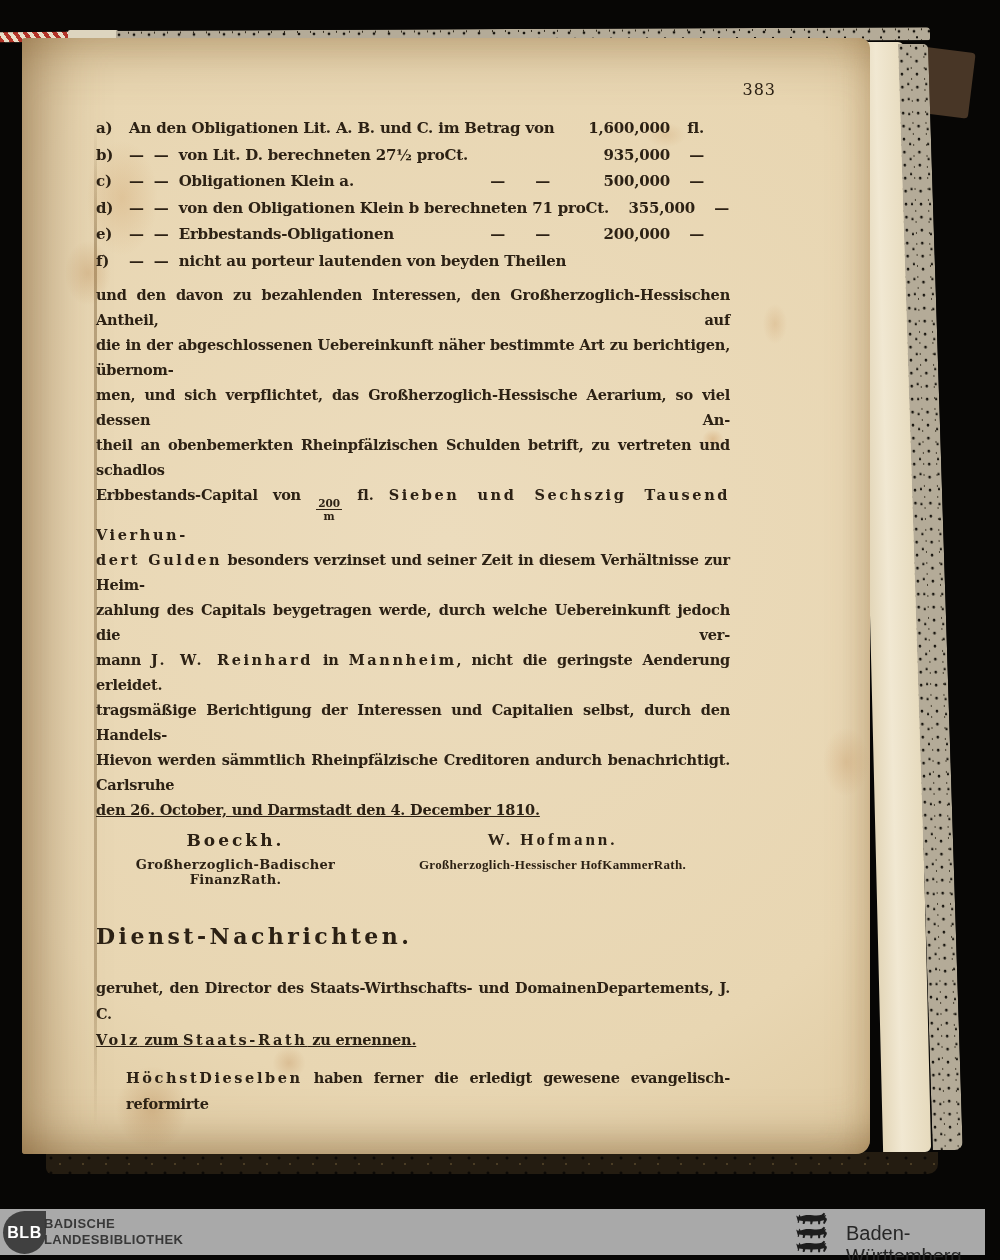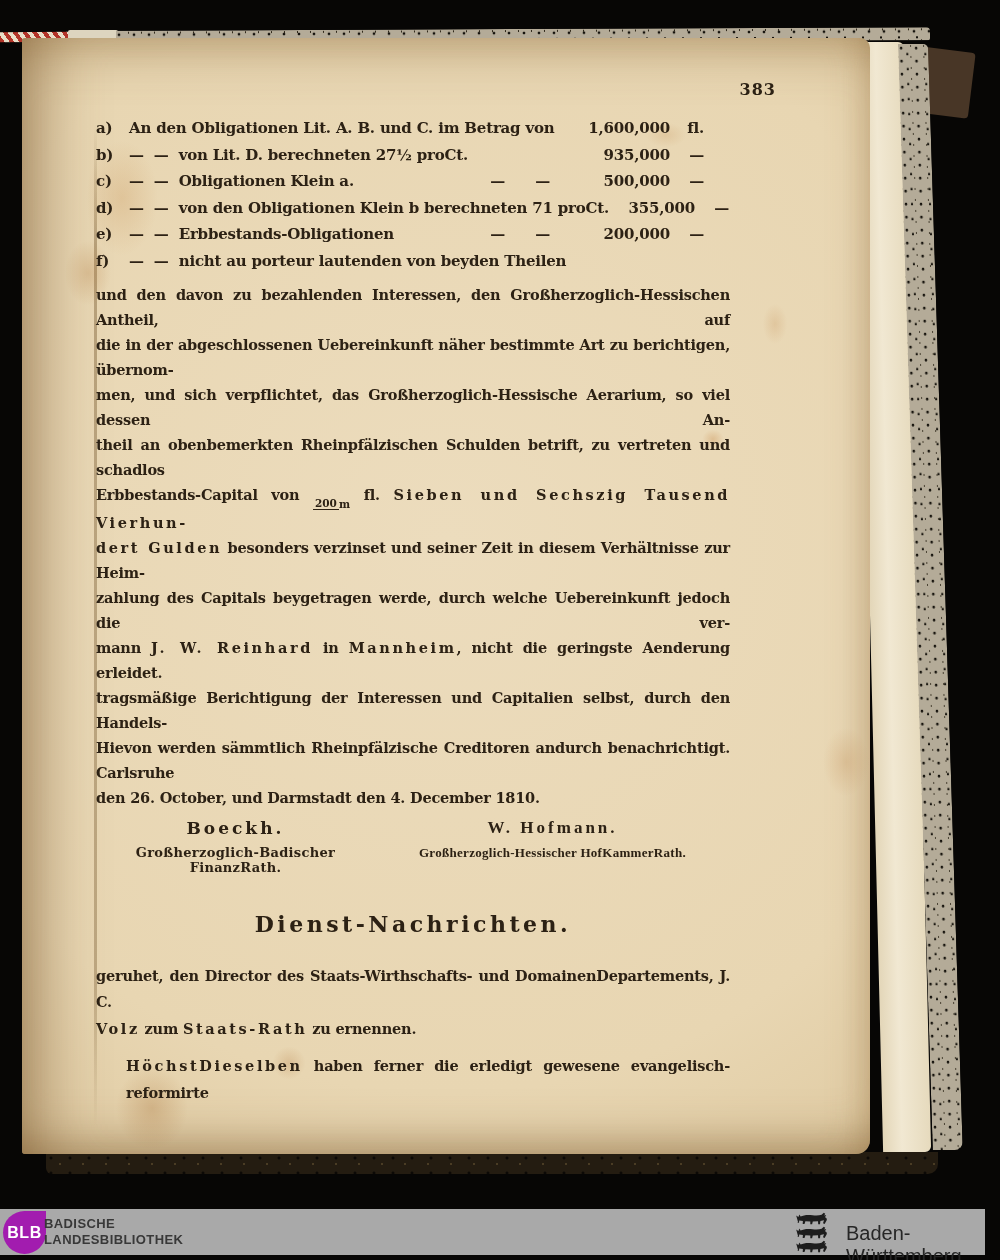--- a/index.html
+++ b/index.html
@@ -33,59 +33,59 @@
     box-shadow:inset 62px 0 60px -42px rgba(115,80,38,.5),
                inset -26px 0 42px -26px rgba(140,100,50,.38),
                inset 0 42px 52px -32px rgba(128,92,44,.42),
                inset 0 -38px 48px -30px rgba(115,82,38,.5);}
   .crease{position:absolute;left:72px;top:86px;width:3px;height:1002px;
     background:linear-gradient(180deg,rgba(110,78,36,0),rgba(110,78,36,.4) 12%,rgba(110,78,36,.35) 85%,rgba(110,78,36,0));}
   .stain{position:absolute;border-radius:50%;}
 
   
   .content{position:absolute;left:96px;top:80px;width:634px;color:#2c2114;}
-  .page-number{text-align:right;margin-right:-46px;font-size:16px;font-weight:700;letter-spacing:1px;}
+  .page-number{text-align:right;margin-right:-46px;font-size:16px;font-weight:400;letter-spacing:1px;}
 
   .obl-list{margin-top:16px;font-size:15px;font-weight:700;letter-spacing:-.2px;}
   .obl-row{display:flex;align-items:baseline;line-height:26.6px;padding-right:26px;}
   .obl-letter{width:33px;flex:none;}
   .obl-body{white-space:pre;}
   .obl-fill{flex:1;}
   .obl-mid{white-space:pre;margin-right:34px;}
   .obl-amount{width:86px;flex:none;text-align:right;}
   .obl-tail{width:34px;flex:none;text-align:right;}
 
   .tline{font-size:14.5px;font-weight:700;letter-spacing:-.2px;line-height:25px;
          text-align:justify;text-align-last:justify;white-space:normal;}
   .para-a .tline,.para-b .tline{line-height:26.4px;}
-  .tline.last{text-align-last:left;}
+  .tline.last{text-align-last:left;text-decoration:underline;}
   .tline.indent-wide{padding-left:126px;}
   .tline.indent{padding-left:30px;}
   .sperr{letter-spacing:2.6px;}
-  .frac{display:inline-flex;flex-direction:row;align-items:center;vertical-align:-7px;
+  .frac{display:inline-flex;flex-direction:column;align-items:center;vertical-align:-7px;
         line-height:1;font-size:10.5px;letter-spacing:0;}
   .frac .num{border-bottom:1.5px solid currentColor;padding:0 2px 1px;}
   .frac .den{padding-top:1px;}
 
   .settlement{margin-top:7px;}
 
   .signatures{display:flex;margin-top:8px;}
   .sig-col{text-align:center;}
   .sig-col.left{width:44%;}
   .sig-col.right{width:56%;font-family:Liberation Serif, serif;}
   .sig-name{font-size:17px;font-weight:700;letter-spacing:3px;}
   .sig-title{font-size:13px;font-weight:700;margin-top:7px;letter-spacing:.3px;}
 
-  .section-heading{margin-top:36px;text-align:center;font-size:22px;font-weight:700;letter-spacing:3.5px;}
+  .section-heading{margin-top:36px;text-align:left;font-size:22px;font-weight:700;letter-spacing:3.5px;}
   .para-a{margin-top:26px;}
   .para-b{margin-top:11px;}
 
   
   .footer-bar{position:absolute;left:0;top:1209px;width:985px;height:46px;background:#a9a9a9;}
-  .blb-logo{position:absolute;left:3px;top:1211px;width:43px;height:43px;background:#a21caf;
+  .blb-logo{position:absolute;left:3px;top:1211px;width:43px;height:43px;background:#404040;
     border-radius:50% 0 50% 50%;display:flex;align-items:center;justify-content:center;}
   .blb-logo span{color:#fff;font-family:"Liberation Sans","DejaVu Sans",sans-serif;
     font-weight:700;font-size:16px;letter-spacing:.5px;}
   .lib-name{position:absolute;left:44px;top:1216px;font-family:"Liberation Sans","DejaVu Sans",sans-serif;
     font-weight:700;font-size:13px;line-height:16px;color:#383838;letter-spacing:.4px;}
   .bw-logo{position:absolute;left:794px;top:1212px;}
   .bw-name{position:absolute;left:846px;top:1222px;font-family:"Liberation Sans","DejaVu Sans",sans-serif;
     font-size:20px;color:#262626;}
 </style>
 </head>

